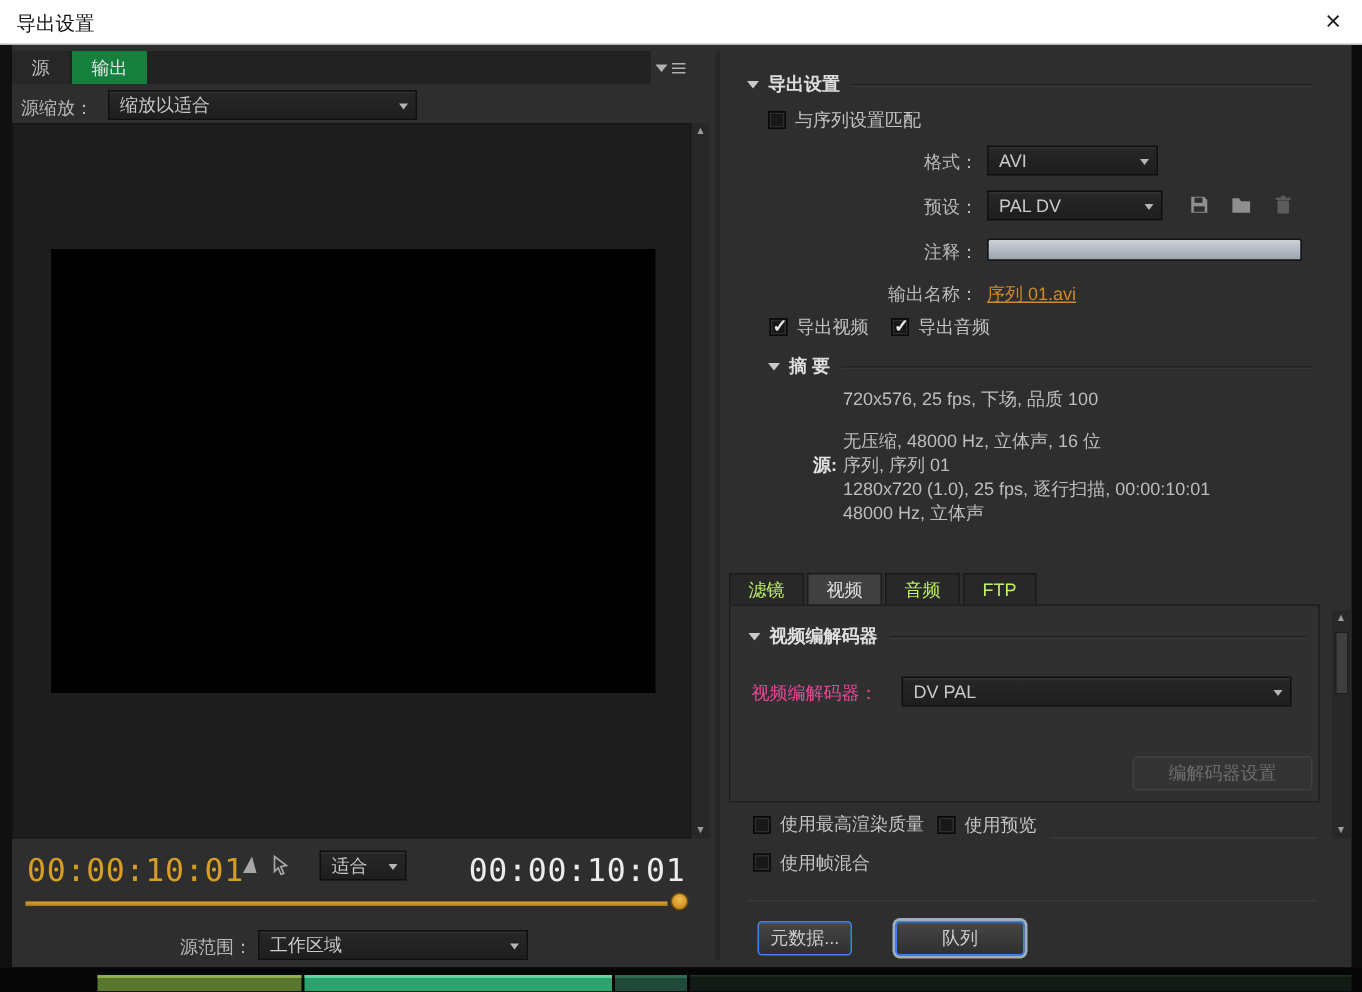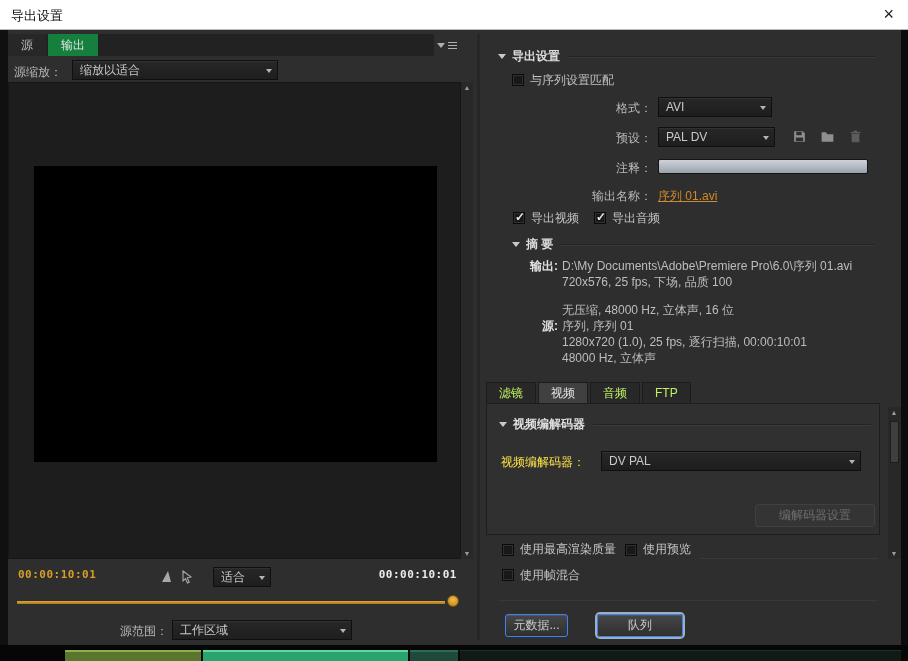--- a/index.html
+++ b/index.html
@@ -34,21 +34,21 @@
         color:#c9c9c9; font-size:12px; padding:0 18px 0 7px; line-height:18px; white-space:nowrap; overflow:hidden; }
   .dd-caret { position:absolute; right:5px; top:8px; width:0; height:0;
         border-left:3.5px solid transparent; border-right:3.5px solid transparent; border-top:4.5px solid #b5b5b5; }
   .dd-scale { left:64px; top:1px; width:206px; }
   .preview { position:absolute; left:8px; top:52px; width:453px; height:477px; background:#1d1d1d; border:1px solid #161616; }
   .video-frame { position:absolute; left:25px; top:83px; width:403px; height:296px; background:#000; }
   .vscroll { position:absolute; left:461px; top:52px; width:12px; height:477px; background:#282828; }
   .sarrow { position:absolute; left:0; width:12px; text-align:center; font-size:7px; color:#9a9a9a; }
   .sarrow.up { top:2px; } .sarrow.down { bottom:2px; }
   .transport { position:absolute; left:8px; top:533px; width:453px; height:30px; }
-  .tc { font-family:"DejaVu Sans Mono",monospace; font-size:11px; font-weight:bold; letter-spacing:.5px; }
+  .tc { font-family:"DejaVu Sans Mono",monospace; font-size:21px; font-weight:normal; letter-spacing:.5px; }
   .tc-current { position:absolute; left:10px; top:5px; color:#d79e27; }
   .tc-duration { position:absolute; right:4px; top:5px; color:#ececec; }
   .tool { position:absolute; top:7px; width:14px; height:14px; }
   .tool-a { left:152px; } .tool-b { left:172px; }
   .dd-fit { left:205px; top:4px; width:58px; }
   .scrubber { position:absolute; left:8px; top:563px; width:453px; height:18px; }
   .track { position:absolute; left:9px; right:16px; top:8px; height:3px; background:linear-gradient(#e0a53c,#a87818); }
   .playhead { position:absolute; right:2px; top:2px; width:12px; height:12px; border-radius:50%;
         background:radial-gradient(circle at 50% 38%, #f3bd50, #bb7c12); border:1px solid #6d4f0c; }
   .range-row { position:absolute; left:8px; top:588px; width:453px; height:24px; }
@@ -82,32 +82,32 @@
   .summary { position:absolute; left:0; top:228px; right:8px; }
   .srow { display:flex; line-height:16px; }
   .srow.gap { margin-top:12px; }
   .slabel { width:76px; text-align:right; color:#e2e2e2; font-weight:bold; padding-right:4px; flex:none; }
   .stext { color:#bdbdbd; white-space:nowrap; overflow:hidden; }
   .opt-tabs { position:absolute; left:0; top:352px; height:21px; display:flex; }
   .otab { padding:0 12px; line-height:21px; background:#282828; border:1px solid #1b1b1b; border-bottom:none; color:#bef264; margin-right:2px; }
   .otab.active { background:#404040; color:#e3e3e3; }
   .codec-panel { position:absolute; left:0; top:373px; width:394px; height:132px; background:#303030; border:1px solid #1e1e1e; }
   .codec-hdr { left:12px; top:12px; right:8px; }
-  .codec-lbl { position:absolute; left:14px; top:50px; color:#fde047; }
+  .codec-lbl { position:absolute; left:14px; top:50px; color:#ec4899; }
   .dd-codec { left:114px; top:47px; width:260px; }
   .btn { position:absolute; height:23px; background:linear-gradient(#464646,#2f2f2f); border:1px solid #3b82f6;
         border-radius:3px; color:#cccccc; font-size:12px; text-align:center; line-height:21px;
         box-shadow:inset 0 1px 0 rgba(255,255,255,.08); }
   .btn-disabled { left:268px; top:100px; width:120px; background:#343434; color:#6e6e6e; border-color:#404040; box-shadow:none; }
   .vscroll2 { position:absolute; left:888px; top:377px; width:13px; height:152px; background:#282828; }
   .vscroll2 .thumb { position:absolute; left:2px; top:14px; width:9px; height:42px; background:#3f3f3f; border:1px solid #1d1d1d; }
   .rule-a { position:absolute; left:214px; top:528px; width:178px; height:1px; background:#3a3a3a; }
   .rule-b { position:absolute; left:12px; top:570px; width:380px; height:1px; background:#383838; }
   .cb-maxq { left:16px; top:514px; } .lbl-maxq { left:34px; top:511px;font-family:Liberation Mono, monospace; }
-  .cb-prev { left:139px; top:514px; } .lbl-prev { left:157px; top:511px;font-family:Liberation Mono, monospace; }
+  .cb-prev { left:139px; top:514px; } .lbl-prev { left:157px; top:511px; }
   .cb-blend { left:16px; top:539px; } .lbl-blend { left:34px; top:536px; }
   .btn-meta { left:19px; top:584px; width:63px; }
   .btn-queue { left:111px; top:584px; width:86px; box-shadow:inset 0 1px 0 rgba(255,255,255,.08), 0 0 0 2px #9db0c2; }
   
   .timeline-strip { position:absolute; left:0; top:645px; width:908px; height:16px; background:#060606; }
   .clip { position:absolute; top:5px; height:11px; }
   .c1 { left:65px; width:136px; background:#59762f; border-top:2px solid #8fae4d; }
   .c2 { left:203px; width:205px; background:#2ba36f; border-top:2px solid #5bd8a4; }
   .c3 { left:410px; width:48px; background:#1f4a3a; border-top:2px solid #2e6b54; }
   .c4 { left:460px; width:441px; background:#111a15; border-top:1px solid #1d3028; }
@@ -238,24 +238,20 @@
       <span class="cb-lbl lbl-audio">导出音频</span>
 
       <div class="sec-hdr hdr-sum">
         <span class="tri"></span>
         <span class="sec-title">摘 要</span>
         <span class="rule"></span>
       </div>
 
       <div class="summary">
         <div class="srow">
-          <span class="slabel">输出:</span>
-          <span class="stext">D:\My Documents\Adobe\Premiere Pro\6.0\序列 01.avi</span>
-        </div>
-        <div class="srow">
           <span class="slabel"></span>
           <span class="stext">720x576, 25 fps, 下场, 品质 100</span>
         </div>
         <div class="srow gap">
           <span class="slabel"></span>
           <span class="stext">无压缩, 48000 Hz, 立体声, 16 位</span>
         </div>
         <div class="srow">
           <span class="slabel">源:</span>
           <span class="stext">序列, 序列 01</span>

